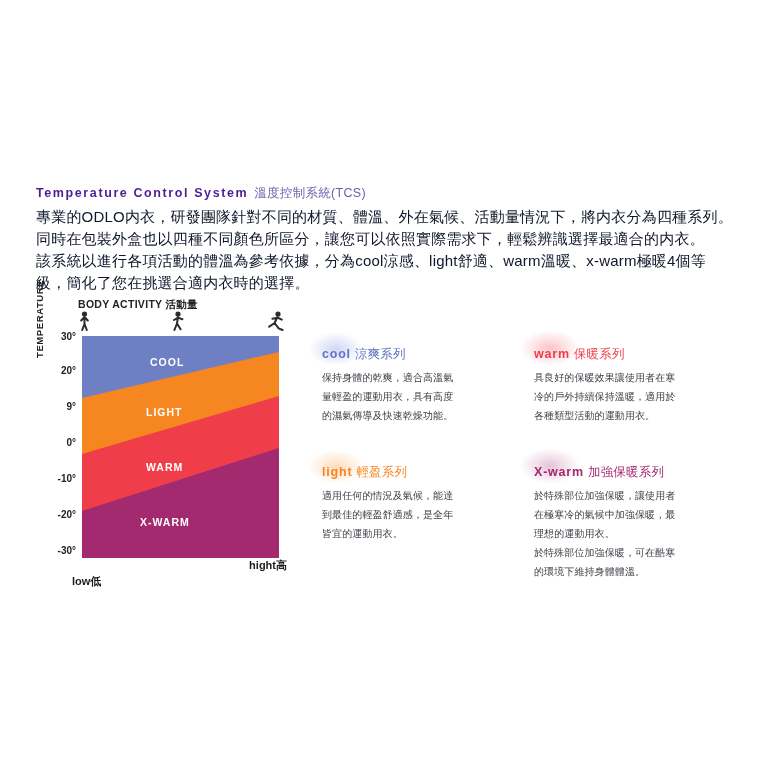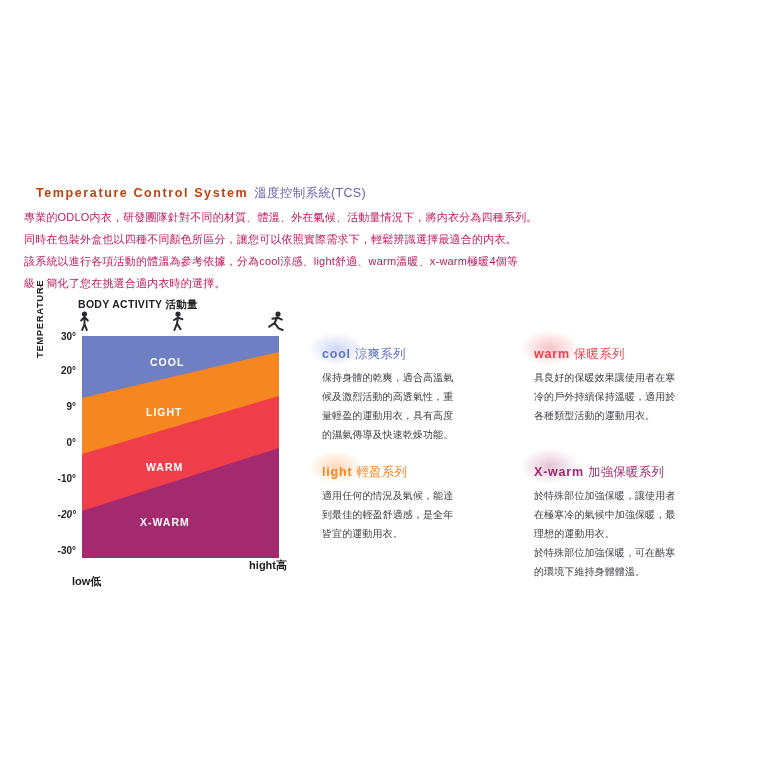--- a/index.html
+++ b/index.html
@@ -25,40 +25,40 @@
   
   .heading {
     position: absolute;
     left: 36px;
     top: 185px;
     font-size: 12.5px;
     letter-spacing: 0.5px;
     white-space: nowrap;
   }
   .heading .en {
-    color: #c2410c;
+    color: #4c1d95;
     font-weight: bold;
     letter-spacing: 1.6px;
   }
   .heading .zh {
     color: #6b5fa8;
     font-weight: normal;
     letter-spacing: 0.3px;
     margin-left: 6px;
   }
 
   
   .intro {
     position: absolute;
-    left: 24px;
+    left: 36px;
     top: 206px;
     width: 712px;
-    font-size: 11px;
+    font-size: 15px;
     line-height: 22px;
-    color: #be185d;
+    color: #0f172a;
     letter-spacing: 0.2px;
   }
   .intro p { margin: 0; }
 
   
   .chart-wrap {
     position: absolute;
     left: 36px;
     top: 298px;
     width: 290px;
@@ -242,21 +242,21 @@
     </div>
 
     <div class="temp-axis-label">TEMPERATURE</div>
 
     <div class="ticks">
       <span class="tick" style="top:-5px;">30°</span>
       <span class="tick" style="top:29px;">20°</span>
       <span class="tick" style="top:65px;">9°</span>
       <span class="tick" style="top:101px;">0°</span>
       <span class="tick" style="top:137px;">-10°</span>
-      <span class="tick" style="top:173px;font-style:italic;">-20°</span>
+      <span class="tick" style="top:173px;">-20°</span>
       <span class="tick" style="top:209px;">-30°</span>
     </div>
 
     <div class="plot">
       <svg width="197" height="222" viewBox="0 0 197 222" aria-hidden="true">
 
         <polygon points="0,222 197,222 197,0 0,0" fill="#a32a6e"></polygon>
 
         <polygon points="0,0 197,0 197,112 0,175" fill="#ef3e4a"></polygon>
 
@@ -278,21 +278,20 @@
 
   <div class="legend">
 
     <div class="legend-item li-cool">
       <div class="glow" style="left:-14px; top:-14px; width:56px; height:34px; background:radial-gradient(ellipse at center, rgba(120,140,220,0.35), rgba(120,140,220,0) 70%);"></div>
       <div class="title" style="color:#5b6fc0;">
         <span>cool</span><span class="zh">涼爽系列</span>
       </div>
       <div class="desc">
         <p>保持身體的乾爽，適合高溫氣</p>
-        <p>候及激烈活動的高透氣性，重</p>
         <p>量輕盈的運動用衣，具有高度</p>
         <p>的濕氣傳導及快速乾燥功能。</p>
       </div>
     </div>
 
     <div class="legend-item li-warm">
       <div class="glow" style="left:-14px; top:-16px; width:60px; height:36px; background:radial-gradient(ellipse at center, rgba(239,62,74,0.30), rgba(239,62,74,0) 70%);"></div>
       <div class="title" style="color:#ef3e4a;">
         <span>warm</span><span class="zh">保暖系列</span>
       </div>

